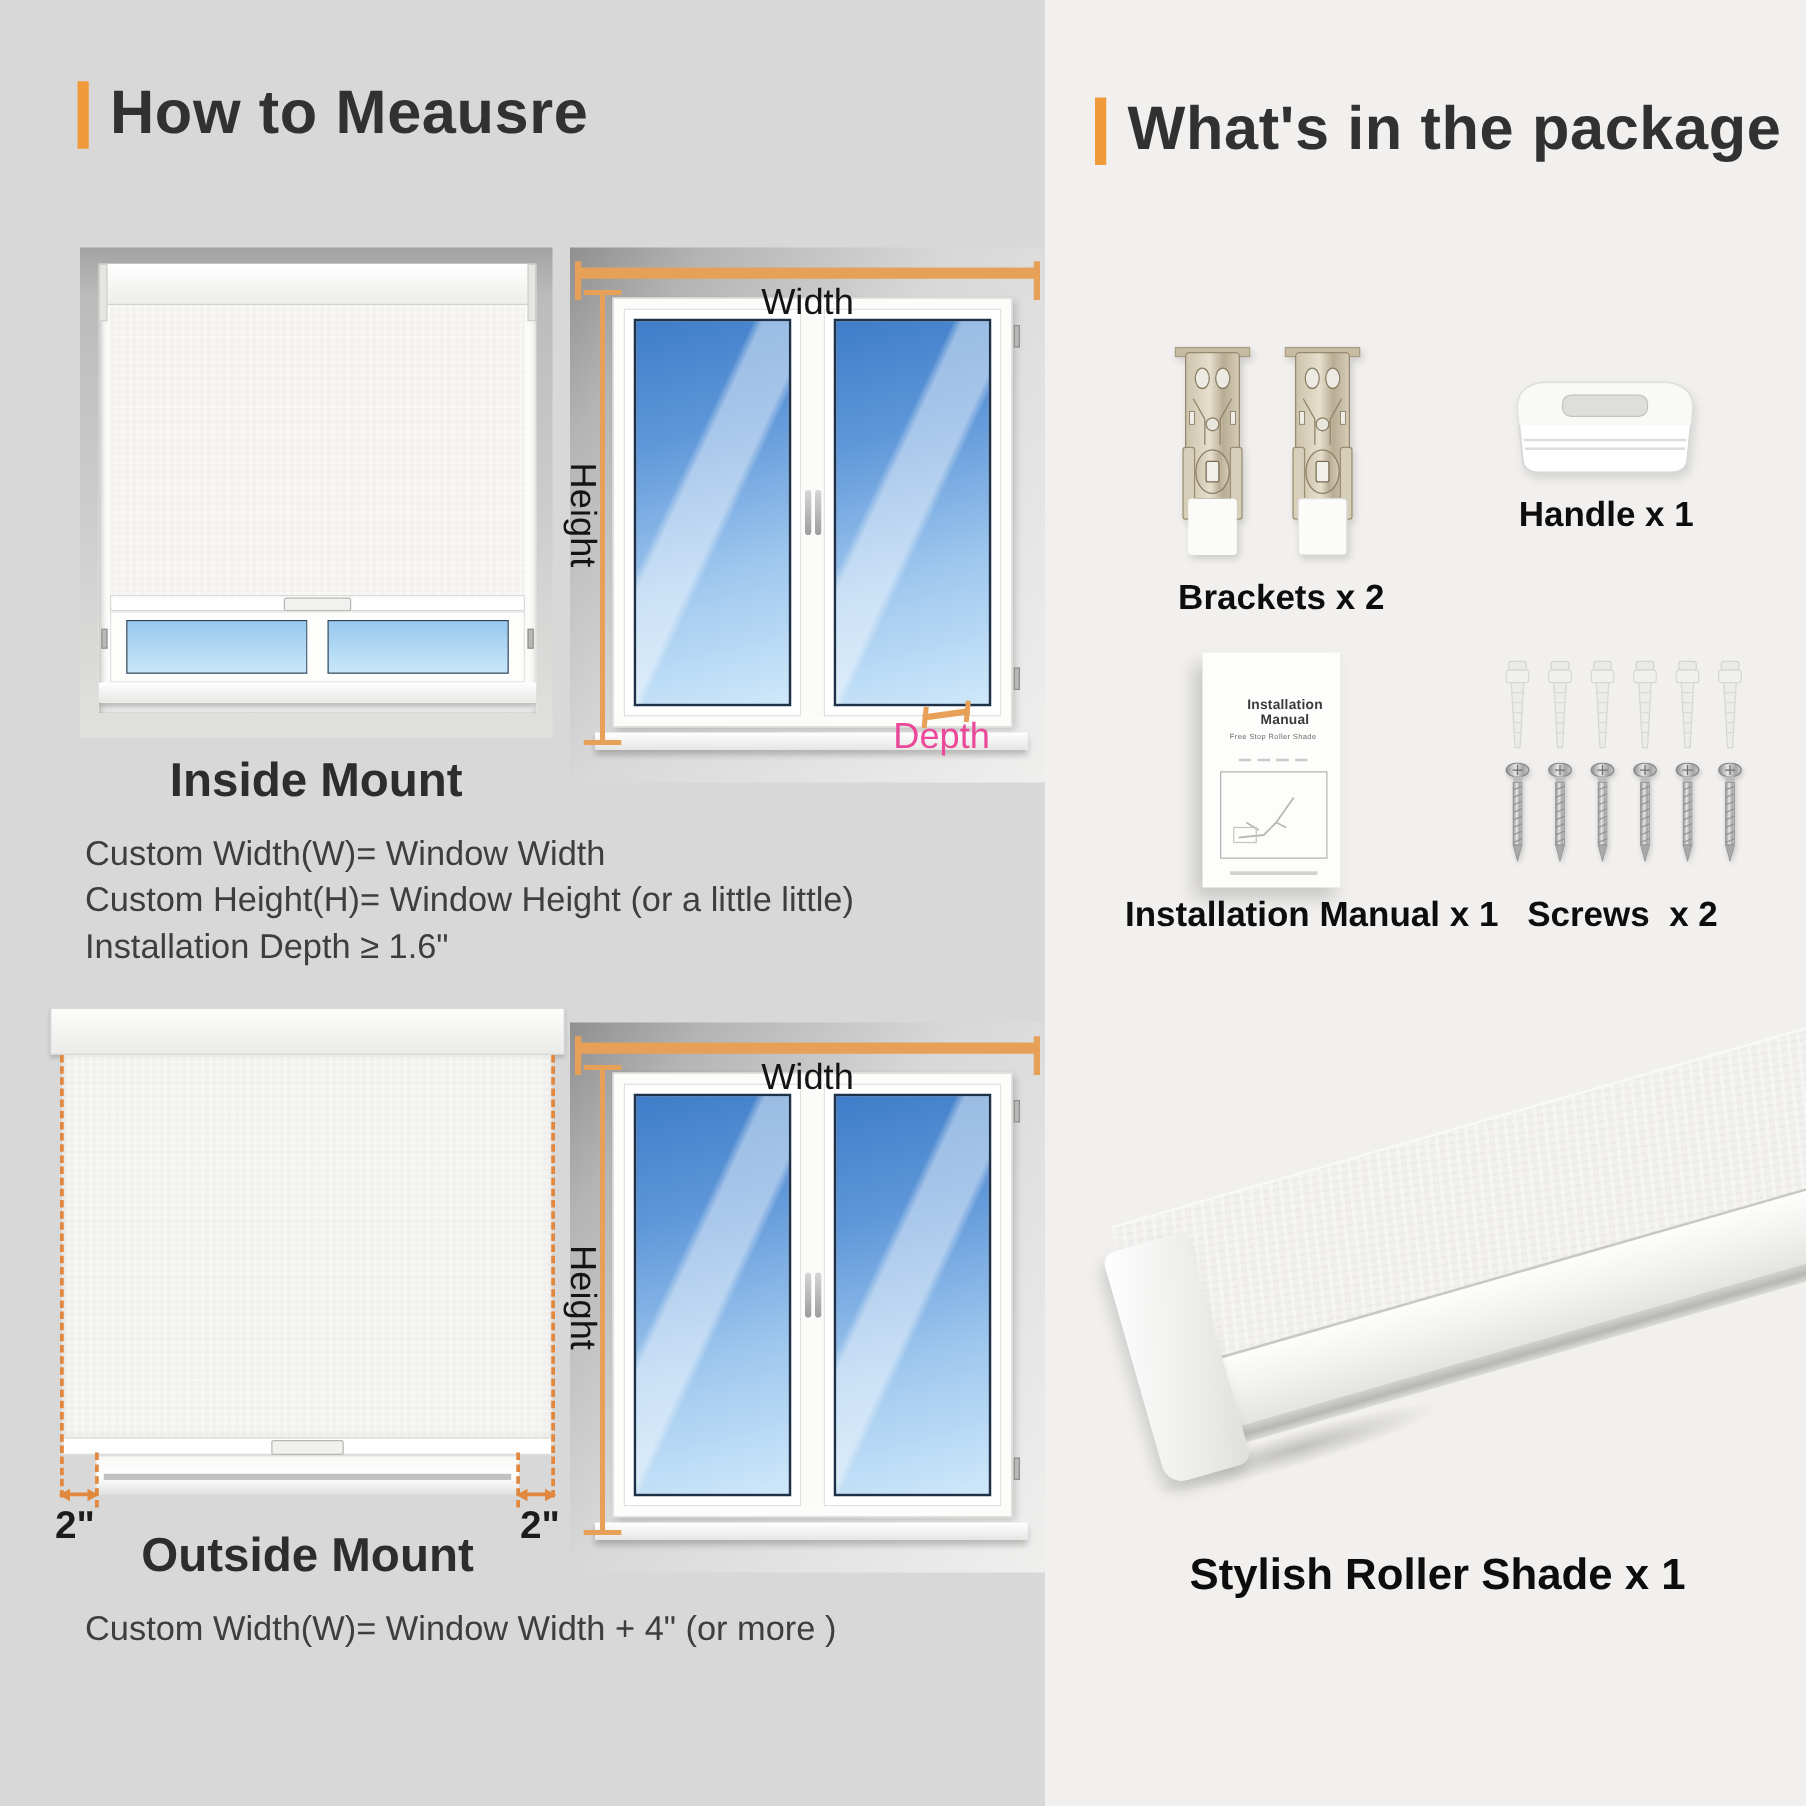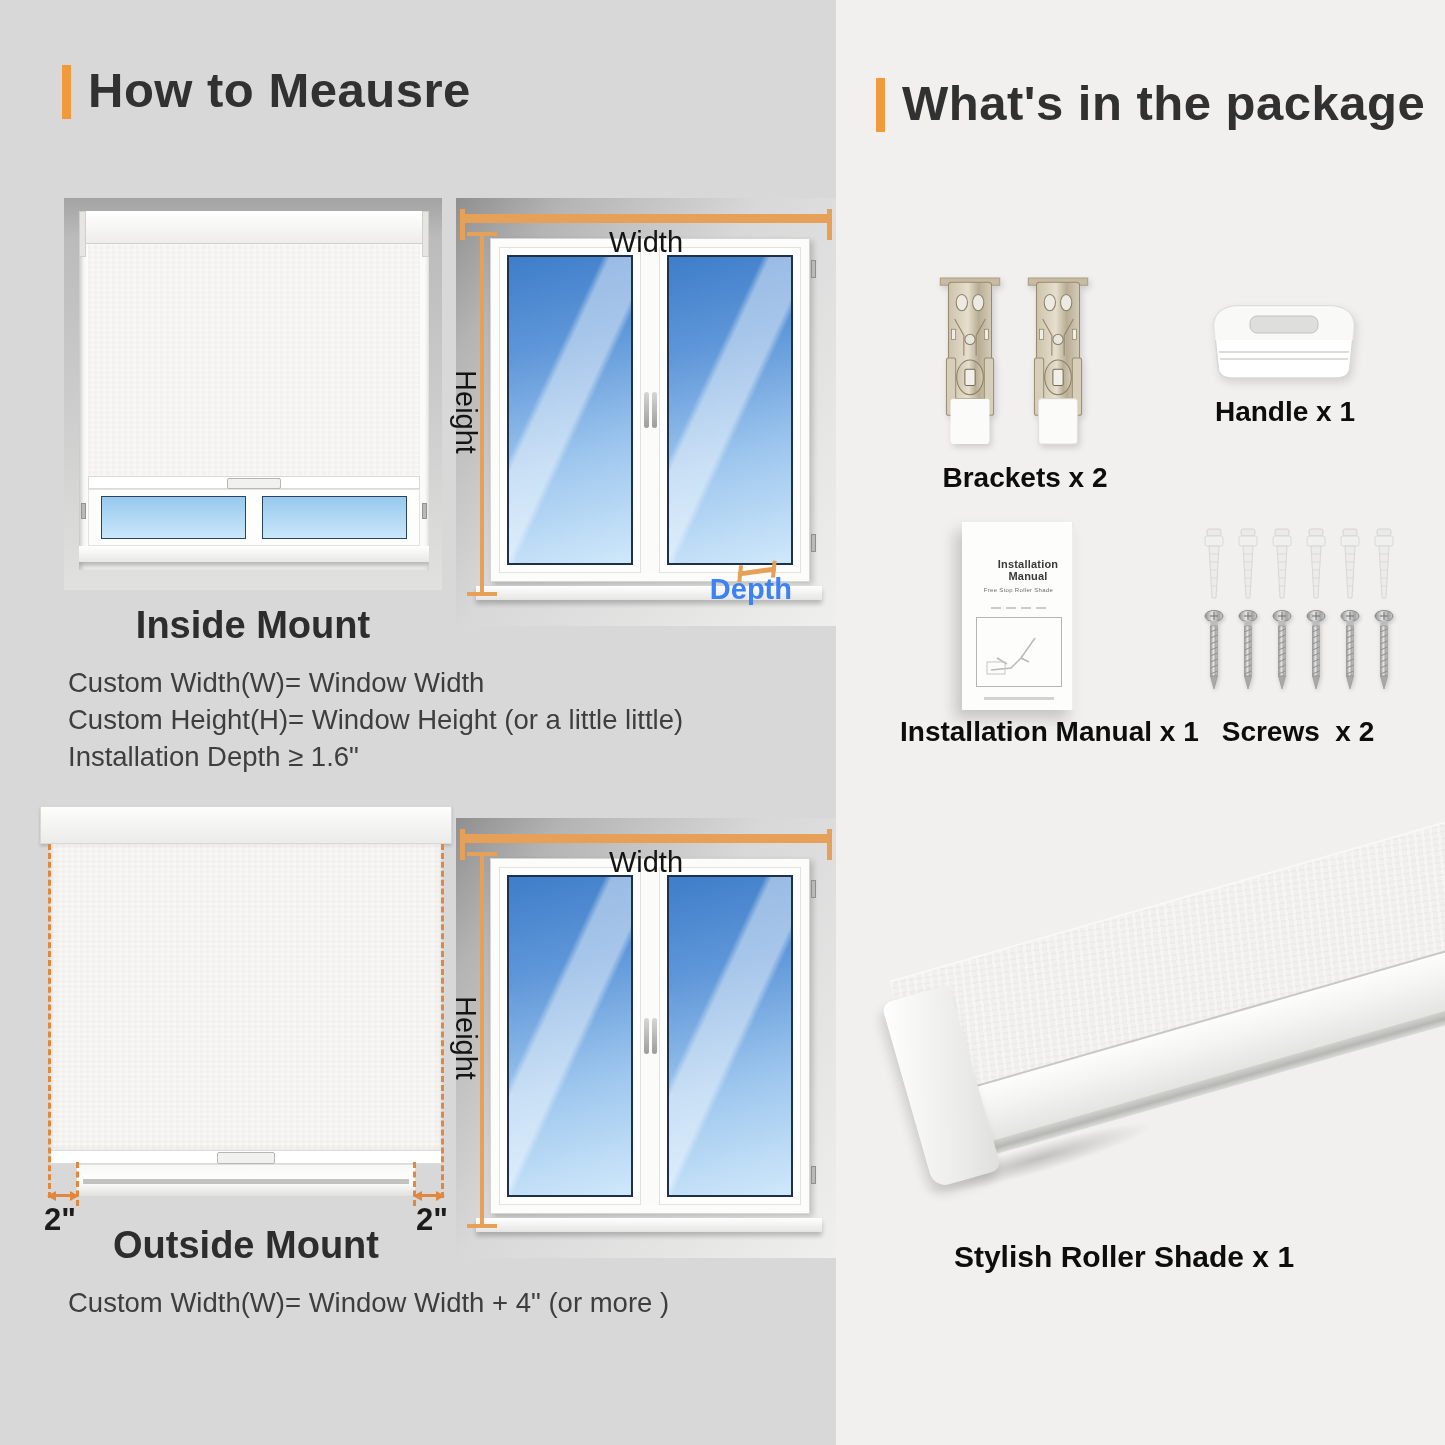--- a/index.html
+++ b/index.html
@@ -66,21 +66,21 @@
   .wd-wbar::before{left:0;} .wd-wbar::after{right:0;}
   .wd-wlabel{position:absolute;top:28px;left:0;right:0;text-align:center;font-size:29px;color:#141414;}
   .wd-hline{position:absolute;left:24px;top:34px;bottom:30px;width:4px;background:#e7a058;}
   .wd-hline::before,.wd-hline::after{content:"";position:absolute;left:-13px;width:30px;height:4px;background:#e7a058;}
   .wd-hline::before{top:0;} .wd-hline::after{bottom:0;}
   .wd-hlabel{position:absolute;left:-40px;top:0;height:100%;width:100px;display:flex;align-items:center;
              justify-content:center;transform:rotate(90deg);font-size:29px;color:#141414;}
   .wd-depth{position:absolute;right:60px;bottom:52px;width:38px;height:5px;background:#e7a058;transform:rotate(-8deg);}
   .wd-depth::before,.wd-depth::after{content:"";position:absolute;top:-6px;width:4px;height:17px;background:#e7a058;transform:rotate(14deg);}
   .wd-depth::before{left:0;} .wd-depth::after{right:0;}
-  .wd-dlabel{position:absolute;right:44px;bottom:20px;font-size:29px;color:#3b82f6;font-weight:bold;}
+  .wd-dlabel{position:absolute;right:44px;bottom:20px;font-size:29px;color:#ec4899;}
 
   
   .om-fig{position:absolute;left:40px;top:806px;width:412px;height:432px;}
   .om-cassette{position:absolute;left:0;right:0;top:0;height:38px;
                background:linear-gradient(#fdfdfc,#ebebe9);border:1px solid #d8d8d6;box-sizing:border-box;
                box-shadow:0 2px 3px rgba(0,0,0,.16);}
   .om-shade{position:absolute;left:10px;right:10px;top:38px;height:306px;background:#f5f4f1;
             background-image:repeating-linear-gradient(90deg,rgba(0,0,0,.016) 0 3px,transparent 3px 6px),
                              repeating-linear-gradient(0deg,rgba(255,255,255,.35) 0 2px,transparent 2px 5px);
             box-shadow:inset -3px 0 5px rgba(0,0,0,.05), inset 3px 0 5px rgba(0,0,0,.05);}
@@ -419,14 +419,14 @@
   </div>
   <div class="pkg-label" style="left:1213px;top:716px;width:170px;">Screws  x 2</div>
 
   <div class="shade-bar">
     <div class="bar-shadow"></div>
     <div class="bar-top"></div>
     <div class="bar-front"></div>
     <div class="bar-rail"></div>
     <div class="bar-cap"></div>
   </div>
-  <div class="pkg-label" style="left:904px;top:1240px;width:440px;font-size:30px;">Stylish Roller Shade x 1</div>
+  <div class="pkg-label" style="left:930px;top:1240px;width:440px;font-size:35px;">Stylish Roller Shade x 1</div>
 </div>
 
 </body></html>

